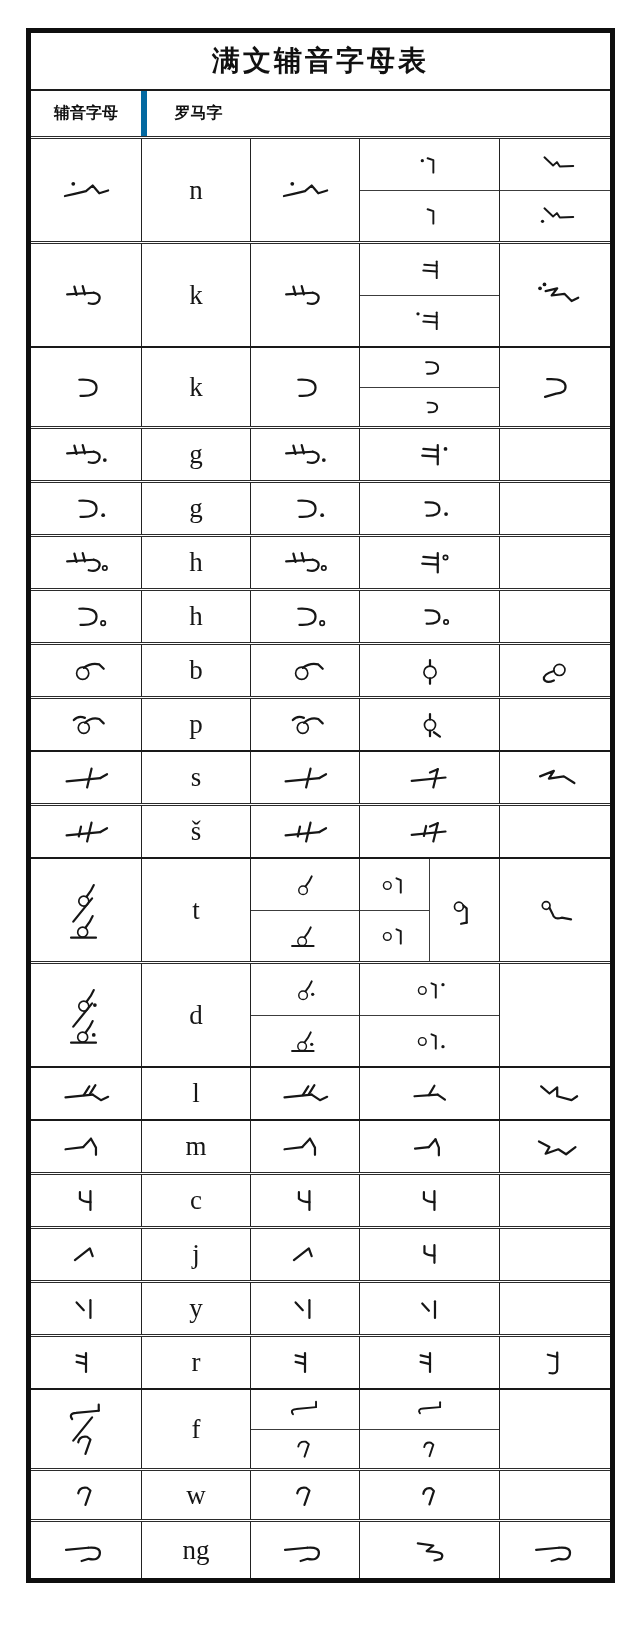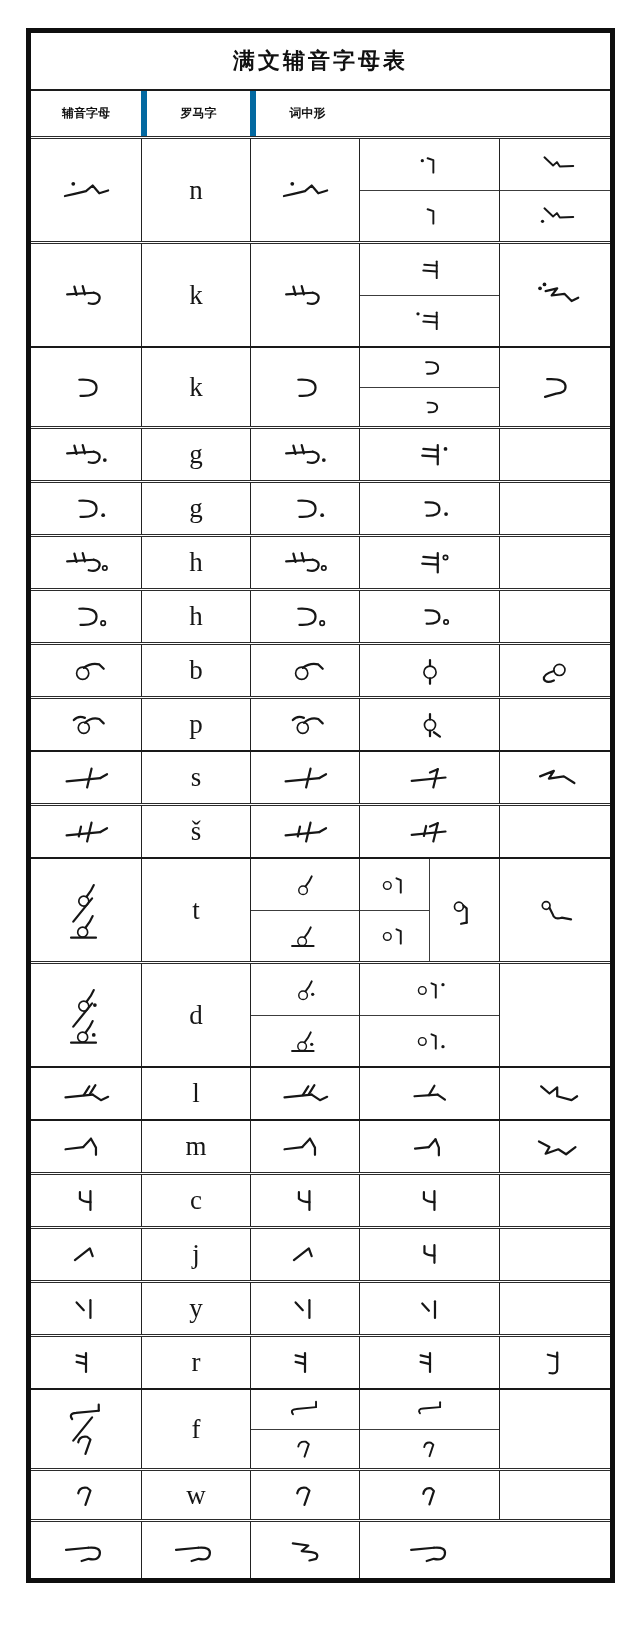--- a/index.html
+++ b/index.html
@@ -1,24 +1,24 @@
 <!DOCTYPE html>
 <html><head>
 <meta charset="utf-8">
 <style>
   html,body{margin:0;padding:0;background:#ffffff;}
   body{width:640px;min-height:1629px;position:relative;
        font-family:"Liberation Sans",sans-serif;color:#111;}
   .table-wrap{position:absolute;left:26px;top:28px;width:579px;
               border:5px solid #0f0f0f;background:#fff;}
   .title{height:56px;display:flex;align-items:center;justify-content:center;
-         font-size:22px;font-weight:bold;letter-spacing:3px;
+         font-size:28px;font-weight:bold;letter-spacing:3px;
          border-bottom:2px solid #1c1c1c;}
   .head{display:grid;grid-template-columns:110px 109px 109px 140px 111px;
-        height:45px;font-weight:bold;font-size:12px;
+        height:45px;font-weight:bold;font-size:16px;
         border-bottom:3px double #2b2b2b;}
   .head>div{display:flex;align-items:center;justify-content:center;
             border-left:6px solid #0369a1;}
   .head>div:first-child{border-left:none;}
   .trow{display:grid;grid-template-columns:110px 109px 109px 140px 111px;
         border-top:3px double #2b2b2b;}
   .trow.sep-none{border-top:none;}
   .trow.sep-solid{border-top:2px solid #191919;}
   .cell{display:flex;align-items:center;justify-content:center;
         border-left:1px solid #222;overflow:hidden;}
@@ -41,21 +41,20 @@
   .gl .ring{fill:none;stroke:#161616;stroke-width:3;}
 </style>
 </head>
 <body>
 
 <div class="table-wrap">
   <div class="title">满文辅音字母表</div>
   <div class="head">
     <div>辅音字母</div>
     <div>罗马字</div>
-    <div>词中形</div>
   </div>
   <div id="rows">
       <div class="trow sep-none" style="height: 102px;">
         <div class="cell">
           <svg viewBox="0 0 100 56" class="gl gsvg">
             <g>
               <path d="M12 38 Q34 33 50 29 L62 19 L74 33 L90 28"></path>
               <circle cx="27" cy="16" r="3.4" class="dot"></circle>
             </g>
           </svg>
@@ -913,20 +912,23 @@
       </div>
       <div class="trow" style="height: 56px;">
         <div class="cell">
           <svg viewBox="0 0 100 56" class="gl gsvg">
             <g>
               <path d="M14 27 L54 23"></path>
               <path d="M54 23 Q77 21 75 34 Q73 47 55 43 L42 47"></path>
             </g>
           </svg>
         </div>
+        <div class="cell roman">
+          <span>ng</span>
+        </div>
         <div class="cell">
           <svg viewBox="0 0 100 56" class="gl gsvg">
             <g>
               <path d="M14 27 L54 23"></path>
               <path d="M54 23 Q77 21 75 34 Q73 47 55 43 L42 47"></path>
             </g>
           </svg>
         </div>
         <div class="cell">
           <svg viewBox="0 0 100 56" class="gl gsvg">

